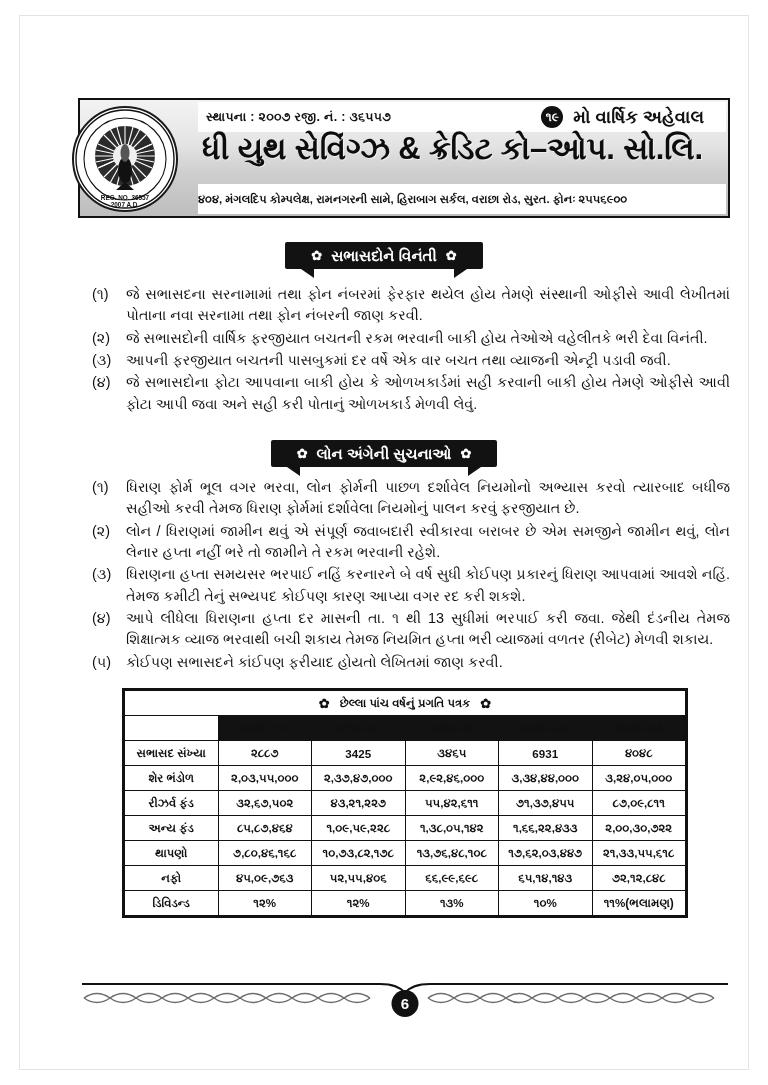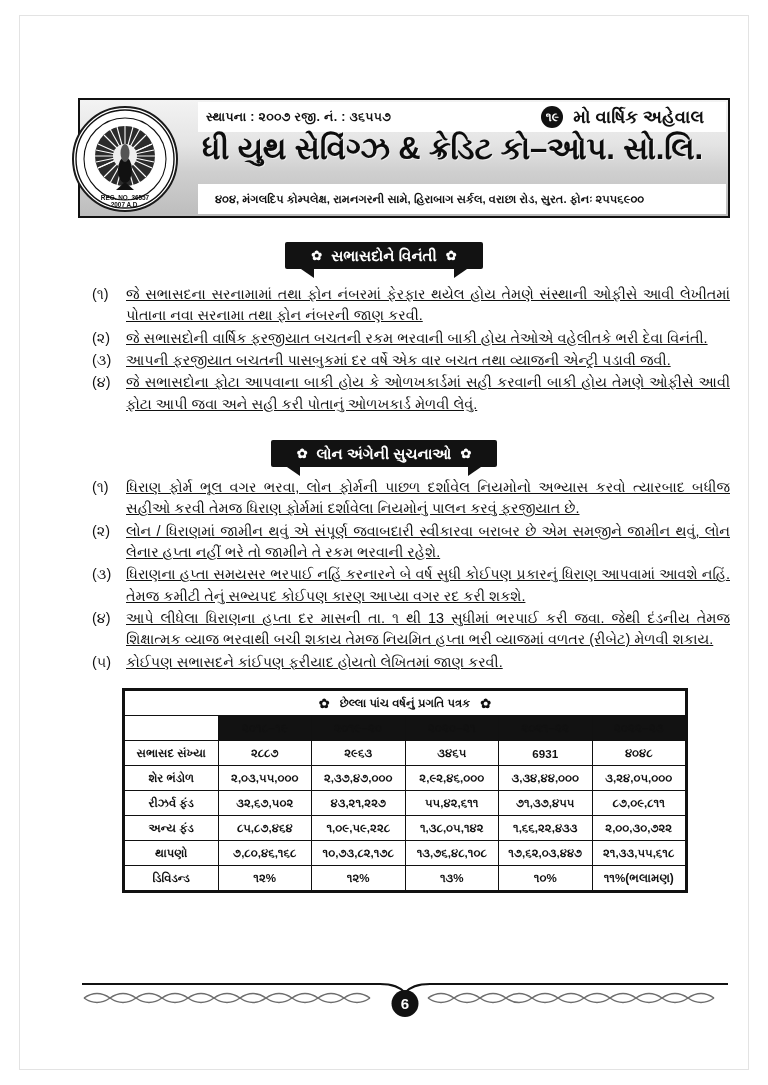--- a/index.html
+++ b/index.html
@@ -71,21 +71,21 @@
   .hdr-title {
     font-size: 31px; font-weight: bold; color: #0d0d0d;
     white-space: nowrap; letter-spacing: -.2px;
     text-shadow: 1px 1px 0 rgba(255,255,255,.55);
   }
   .hdr-band-bot {
     position: absolute;
     left: 120px; top: 86px; right: 4px; bottom: 4px;
     background: #fff;
     display: flex; align-items: center;
-    padding: 0 17px;
+    padding: 0 0;
   }
   .hdr-addr { font-size: 11.4px; font-weight: bold; color: #111; white-space: nowrap; }
 
   
   .seal {
     position: absolute;
     left: -6px; top: 8px;
     width: 106px; height: 106px;
     border-radius: 50%;
     background: #fff;
@@ -127,21 +127,21 @@
   
   .list { position: absolute; left: 72px; width: 638px; }
   .li {
     display: flex;
     font-size: 14.4px;
     color: #111;
     line-height: 1.48;
     margin-bottom: 1px;
   }
   .li-num { width: 34px; flex: 0 0 34px; font-weight: normal; }
-  .li-txt { flex: 1; text-align: justify; text-decoration: underline; }
+  .li-txt { flex: 1; text-align: justify; }
 
   
   .tbl-wrap {
     position: absolute;
     left: 102px; top: 672px;
     width: 566px;
     border: 2px solid #111;
     background: #fff;
   }
   table.progress { border-collapse: collapse; width: 100%; table-layout: fixed; }
@@ -324,21 +324,21 @@
             <th class="yr">૨૦૧૮–૧૯</th>
             <th class="yr">૨૦૧૯–૨૦</th>
             <th class="yr">૨૦૨૦–૨૧</th>
             <th class="yr">૨૦૨૧–૨૨</th>
             <th class="yr">૨૦૨૨–૨૩</th>
           </tr>
 
           <tr>
             <td class="rowlabel">સભાસદ સંખ્યા</td>
             <td>૨૮૮૭</td>
-            <td>૨૯૬૩</td>
+            <td>3425</td>
             <td>૩૪૬૫</td>
             <td>6931</td>
             <td>૪૦૪૮</td>
           </tr>
           <tr>
             <td class="rowlabel">શેર ભંડોળ</td>
             <td>૨,૦૩,૫૫,૦૦૦</td>
             <td>૨,૩૭,૪૭,૦૦૦</td>
             <td>૨,૯૨,૪૬,૦૦૦</td>
             <td>૩,૩૪,૪૪,૦૦૦</td>
@@ -360,20 +360,28 @@
             <td>૧,૬૬,૨૨,૪૩૩</td>
             <td>૨,૦૦,૩૦,૭૨૨</td>
           </tr>
           <tr>
             <td class="rowlabel">થાપણો</td>
             <td>૭,૮૦,૪૬,૧૬૮</td>
             <td>૧૦,૭૩,૮૨,૧૭૮</td>
             <td>૧૩,૭૬,૪૮,૧૦૮</td>
             <td>૧૭,૬૨,૦૩,૪૪૭</td>
             <td>૨૧,૩૩,૫૫,૬૧૮</td>
+          </tr>
+          <tr>
+            <td class="rowlabel">નફો</td>
+            <td>૪૫,૦૯,૭૬૩</td>
+            <td>૫૨,૫૫,૪૦૬</td>
+            <td>૬૬,૯૯,૬૯૮</td>
+            <td>૬૫,૧૪,૧૪૩</td>
+            <td>૭૨,૧૨,૮૪૮</td>
           </tr>
           <tr>
             <td class="rowlabel">ડિવિડન્ડ</td>
             <td>૧૨%</td>
             <td>૧૨%</td>
             <td>૧૩%</td>
             <td>૧૦%</td>
             <td><span>૧૧%</span><span class="note">(ભલામણ)</span></td>
           </tr>
         </tbody>

